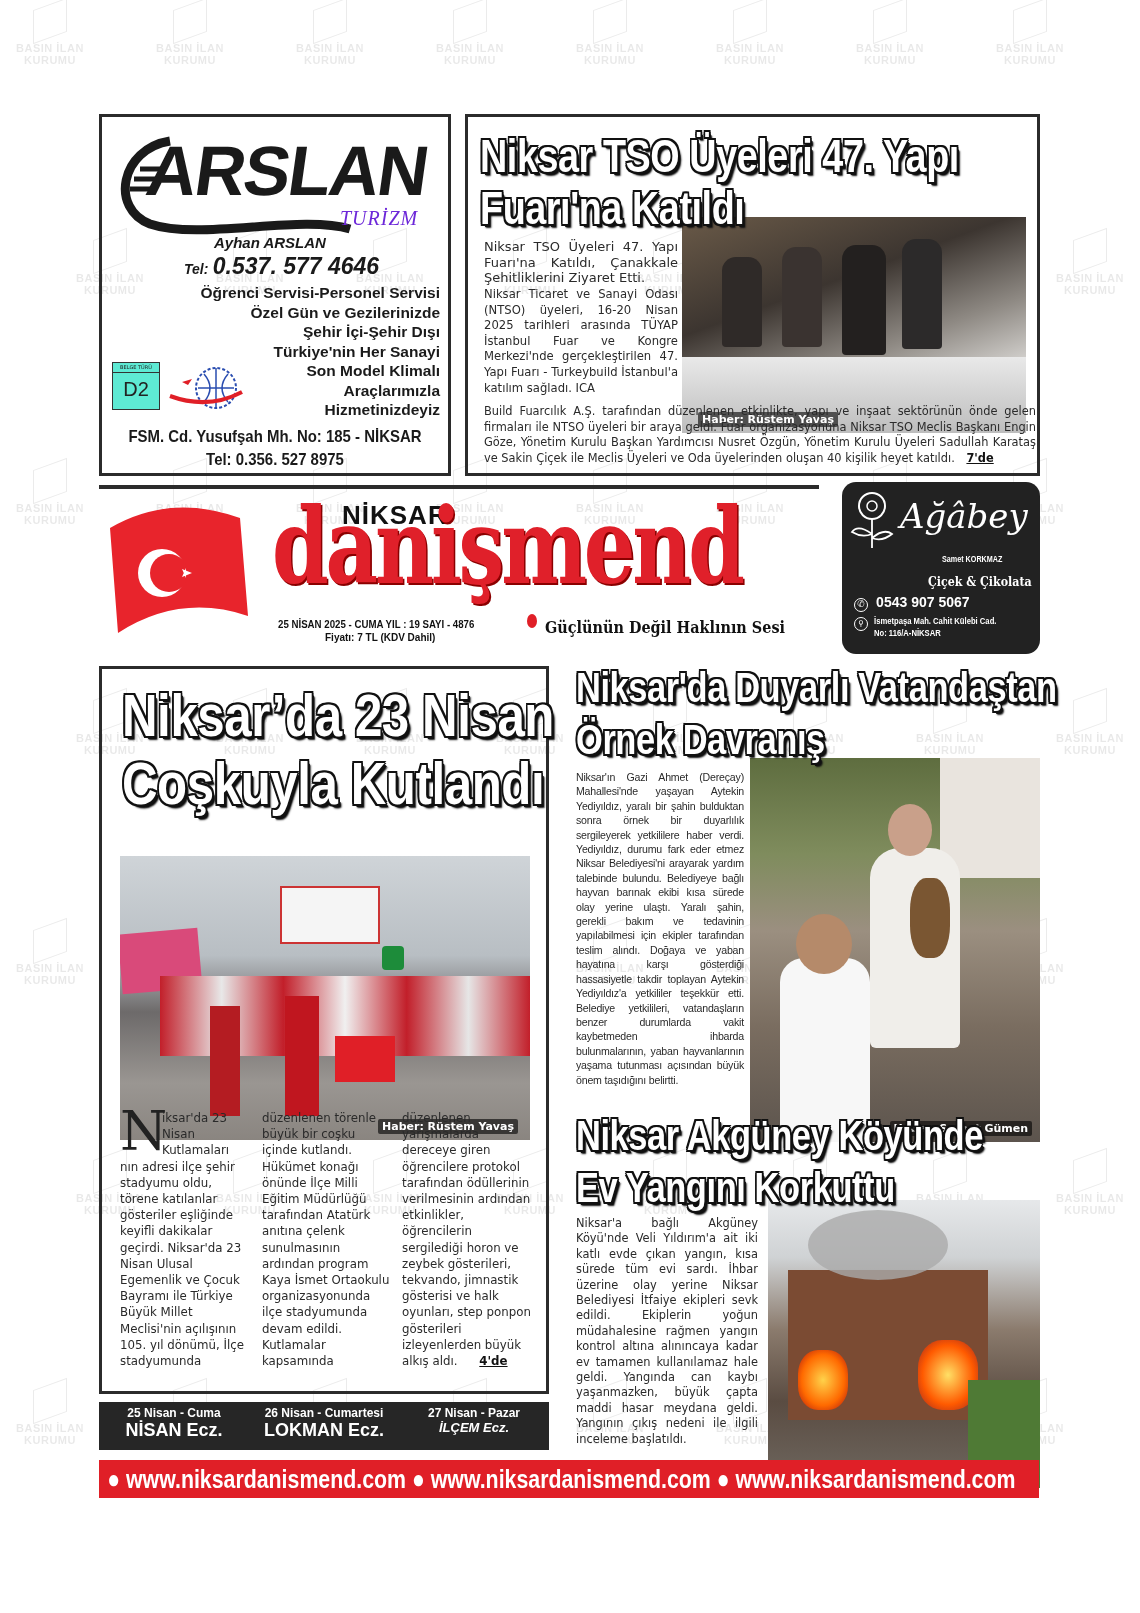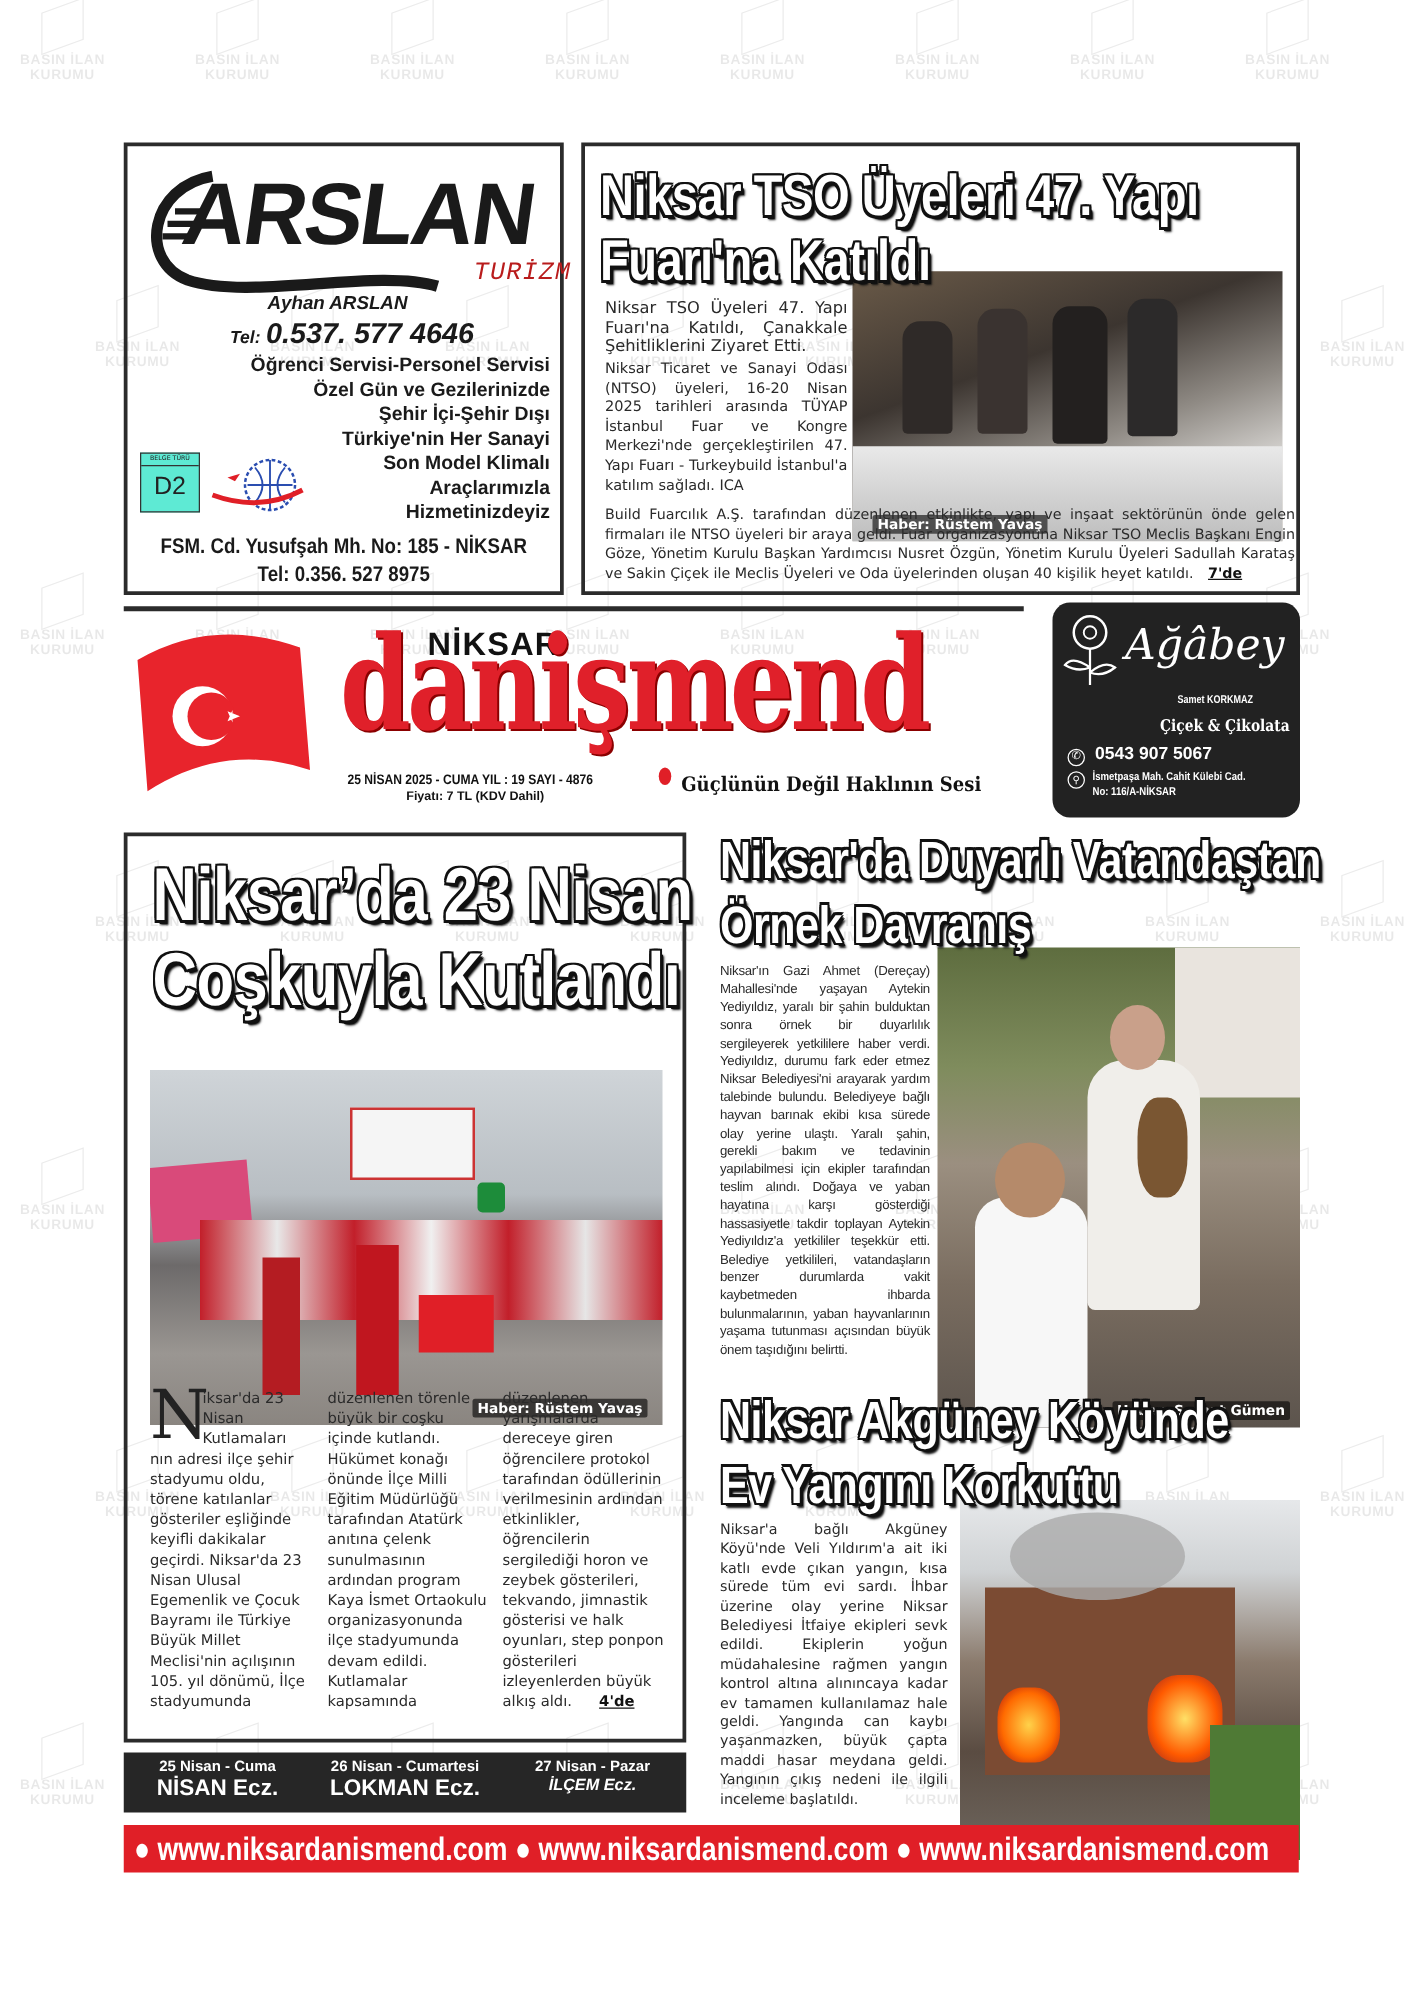--- a/index.html
+++ b/index.html
@@ -335,21 +335,21 @@
       <div>KURUMU</div>
     </div>
   </div>
 
 <div class="box" style="left:99px; top:114px; width:352px; height:362px;">
   <svg class="abs" style="left:8px; top:12px;" width="330" height="115" viewBox="0 0 330 115">
     <path d="M60 12 C 10 20, 0 80, 40 95 C 90 112, 190 85, 240 100" fill="none" stroke="#1a1a1a" stroke-width="9"></path>
     <path d="M30 40 L 52 40 M 24 50 L 48 50 M 20 60 L 44 60" stroke="#1a1a1a" stroke-width="5"></path>
   </svg>
   <div class="abs arslan-logo" style="left:45px; top:14px;">ARSLAN</div>
-  <div class="abs" style="left:238px; top:90px; font-family:Liberation Mono, monospace; font-size:20px; font-style:italic; color:#b91c1c; letter-spacing:1px;margin-left:39px;">TURİZM</div>
+  <div class="abs" style="left:238px; top:90px; font-family:Liberation Serif, serif; font-size:20px; font-style:italic; color:#6d28d9; letter-spacing:1px;">TURİZM</div>
   <div class="abs" style="left:112px; top:117px; font-family:'Liberation Sans',sans-serif; font-weight:bold; font-style:italic; font-size:15px; color:#1a1a1a;">Ayhan ARSLAN</div>
   <div class="abs" style="left:82px; top:136px; font-family:'Liberation Sans',sans-serif; font-weight:bold; font-style:italic; color:#1a1a1a;">
     <span style="font-size:14px;">Tel:</span>
     <span style="font-size:23px;font-style:italic;">0.537. 577 4646</span>
   </div>
   <div class="abs" style="right:8px; top:166px; width:340px;">
     <div class="ad-line" style="font-size:15.5px; line-height:19.5px;">Öğrenci Servisi-Personel Servisi</div>
     <div class="ad-line" style="font-size:15.5px; line-height:19.5px;">Özel Gün  ve Gezilerinizde</div>
     <div class="ad-line" style="font-size:15.5px; line-height:19.5px;">Şehir İçi-Şehir Dışı</div>
     <div class="ad-line" style="font-size:15.5px; line-height:19.5px;">Türkiye'nin Her Sanayi</div>

